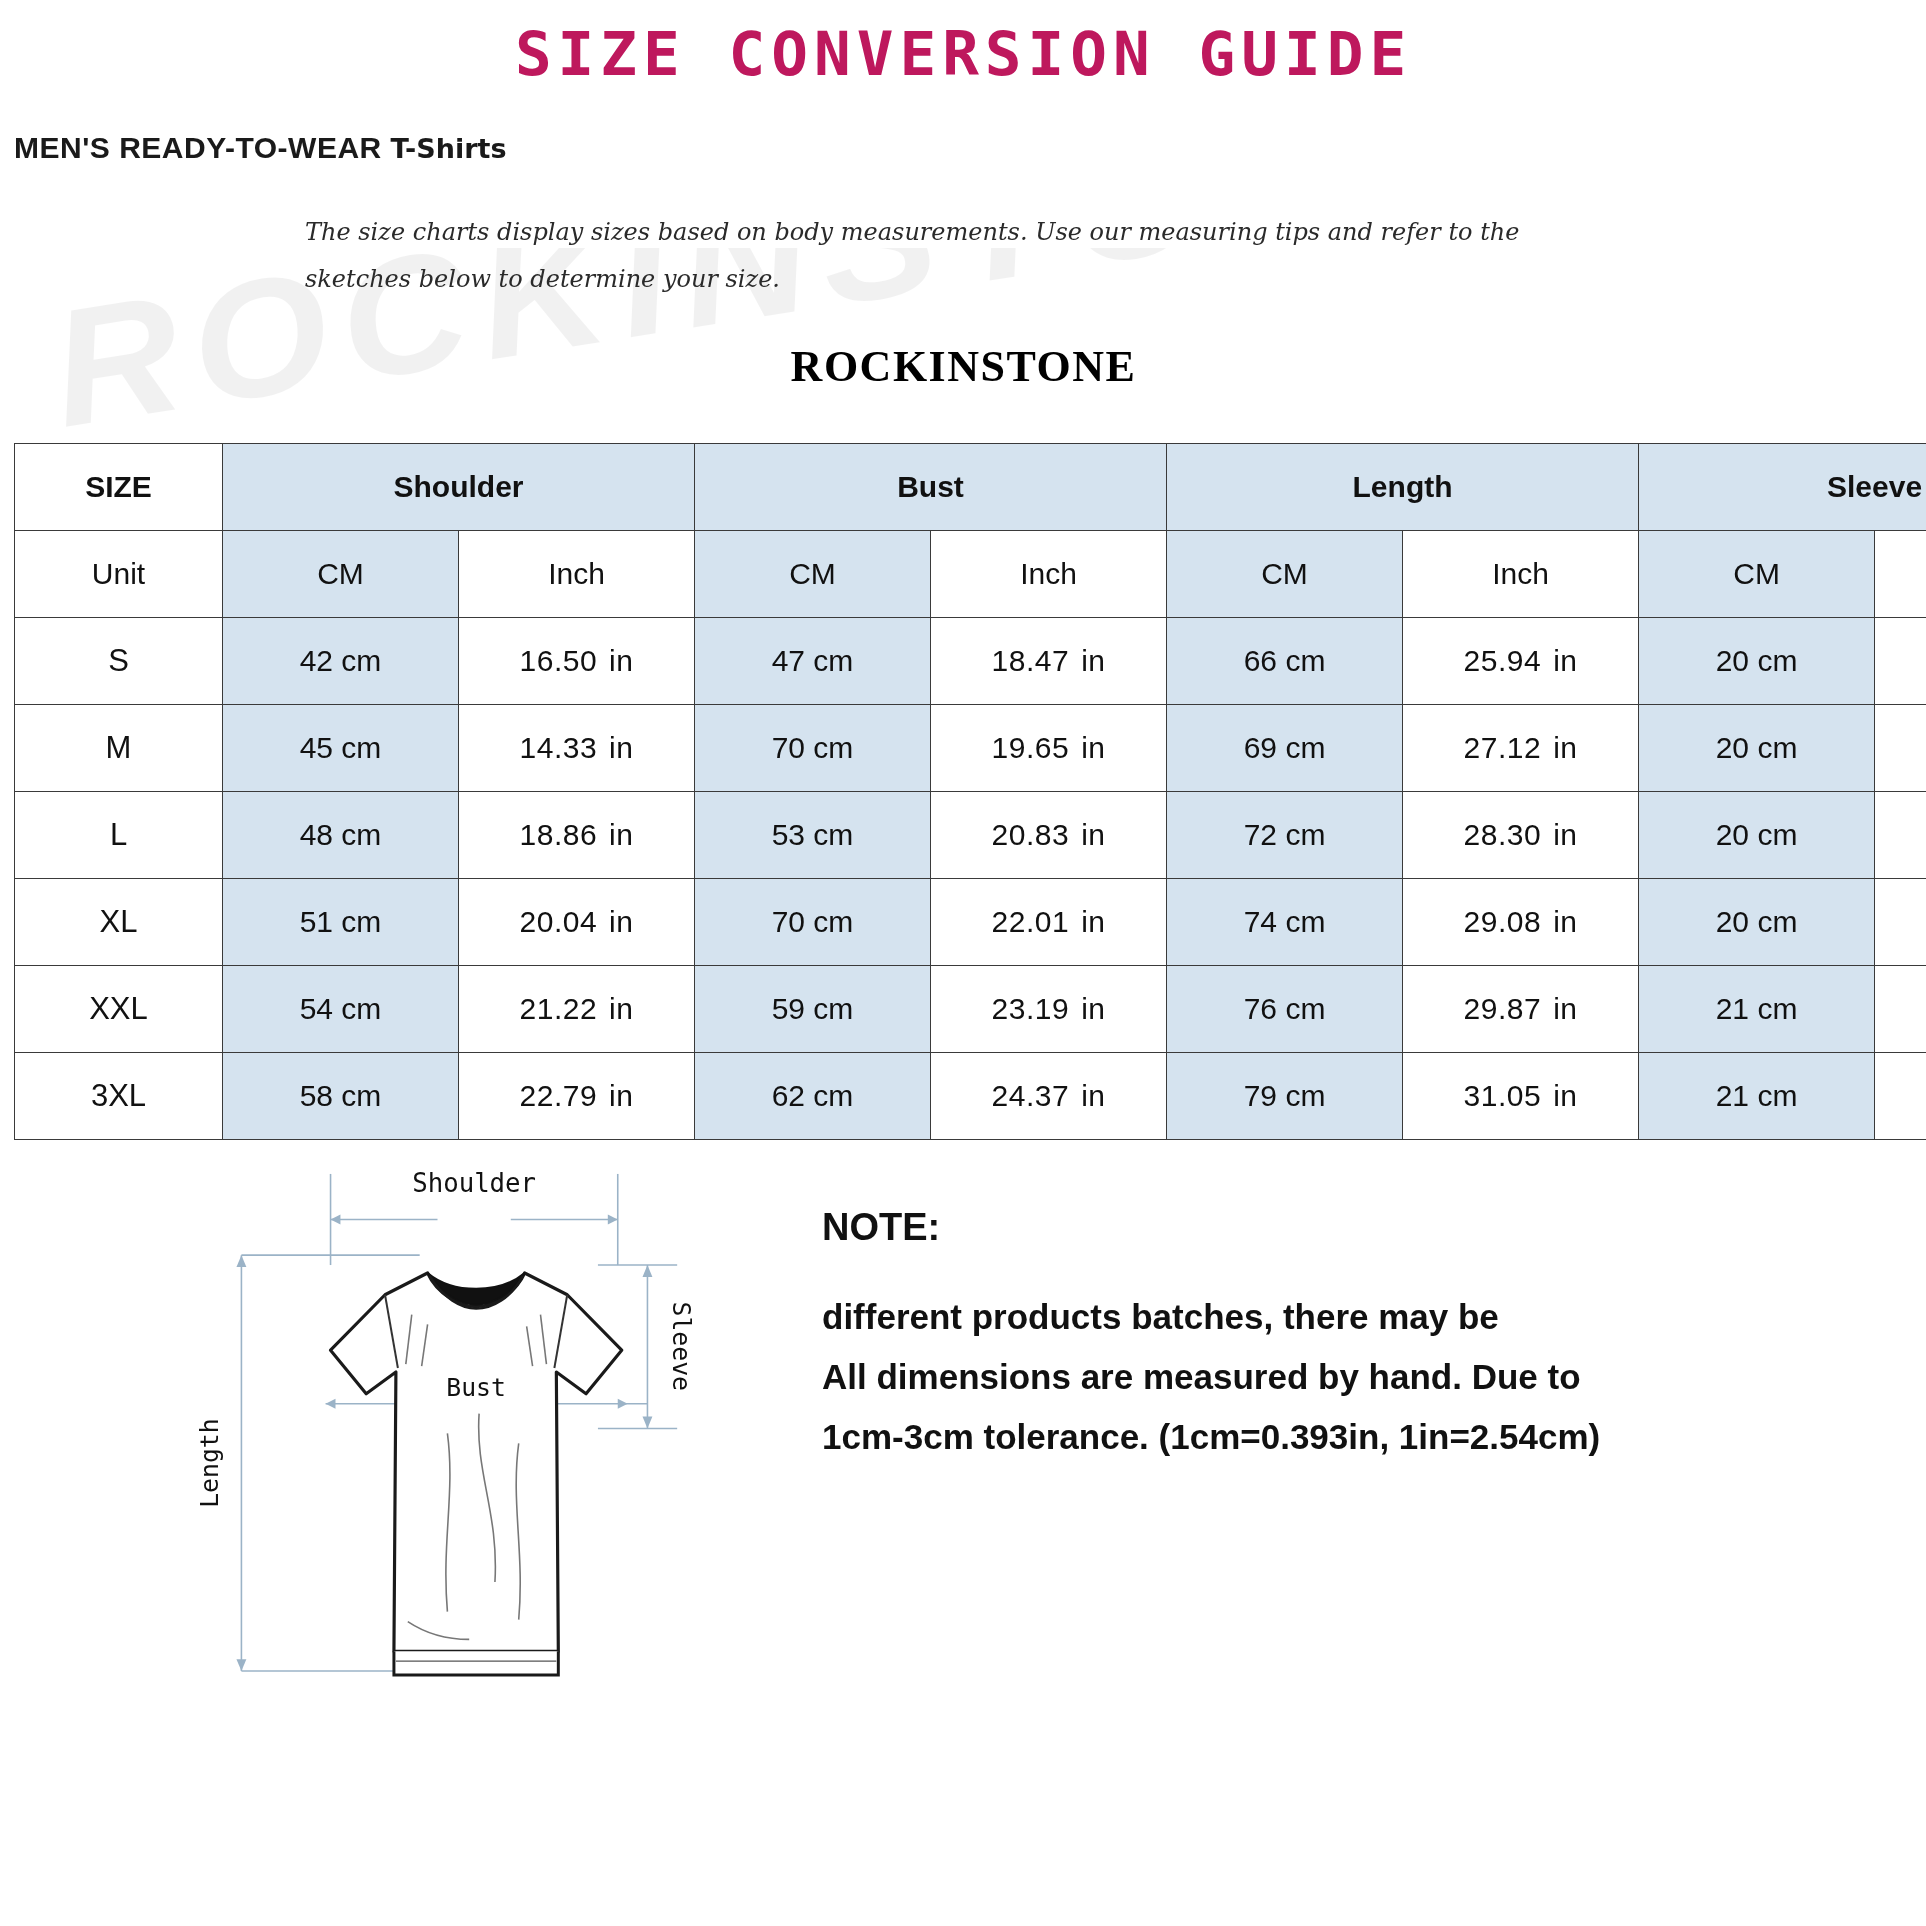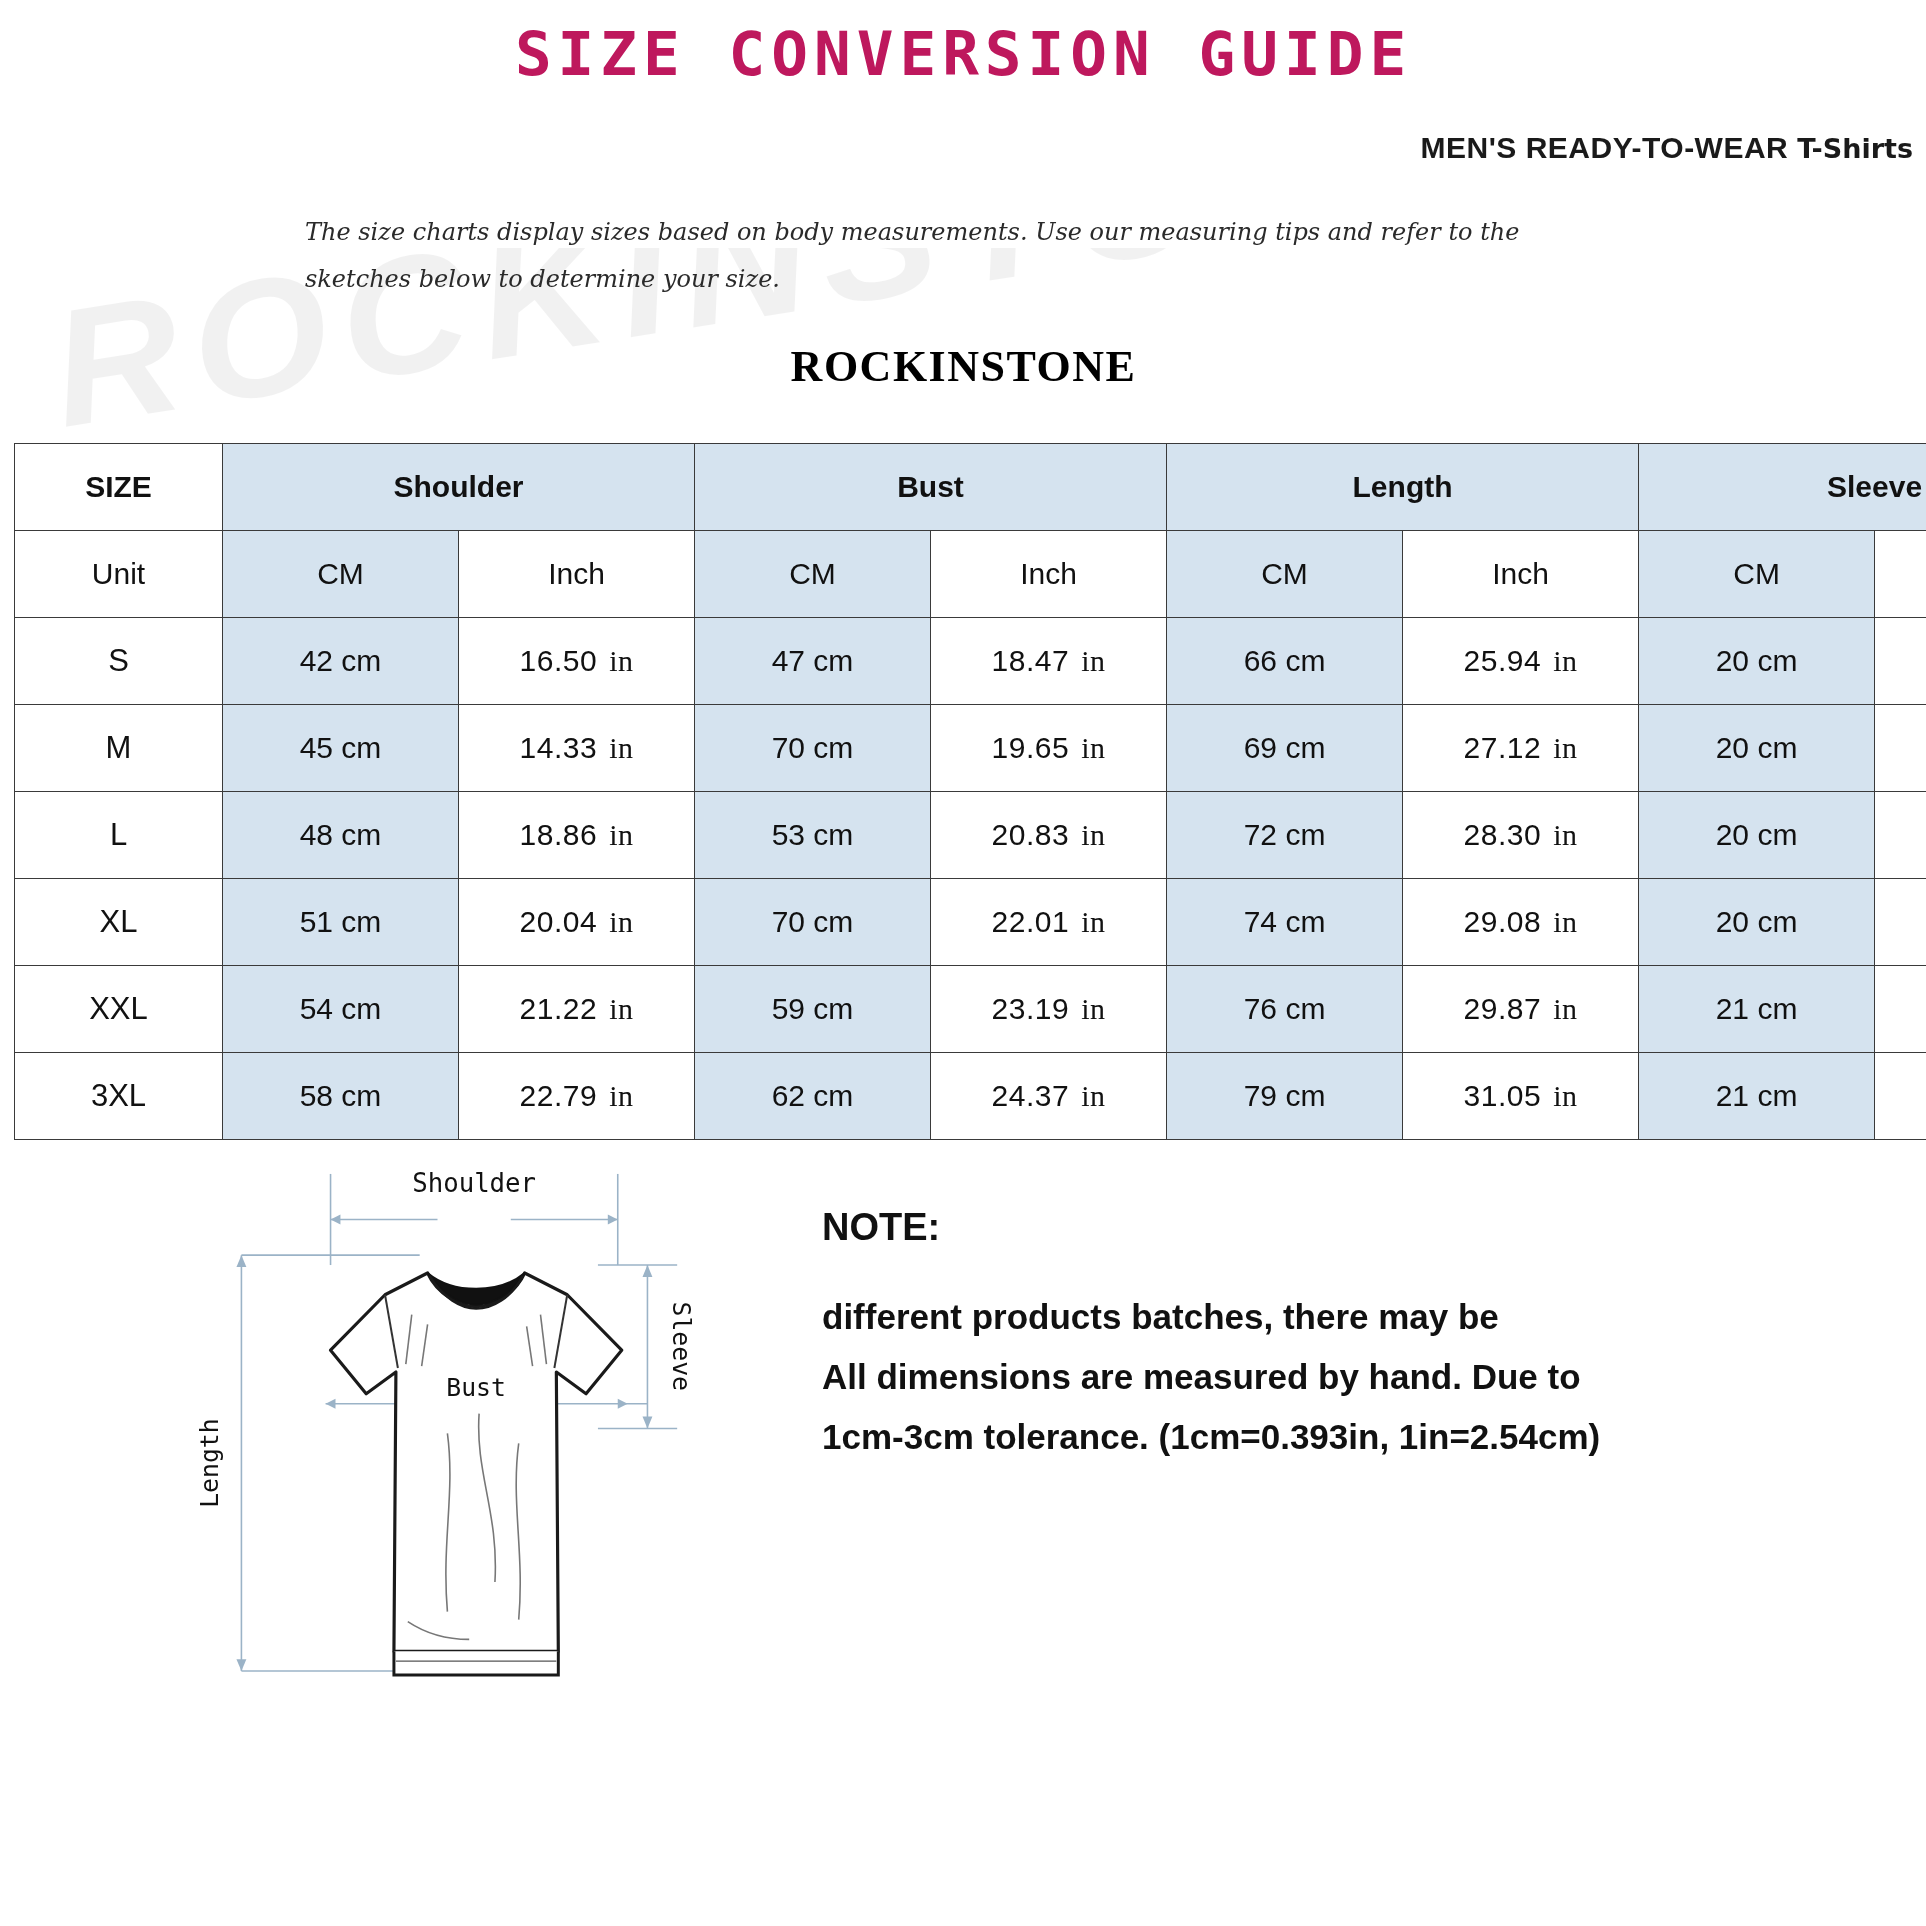--- a/index.html
+++ b/index.html
@@ -50,21 +50,21 @@
   .title {
     text-align: center;
     font-family: "DejaVu Sans Mono", monospace;
     font-size: 61px;
     font-weight: 700;
     letter-spacing: 6px;
     margin-top: 18px;
     color: #be185d;
   }
   .subtitle {
-    text-align: right;
+    text-align: left;
     margin-top: 42px;
     font-size: 30px;
     font-weight: 700;
     color: #1a1a1a;
     letter-spacing: 0.5px;
   }
   .subtitle .tshirt {
     font-family: "DejaVu Sans", sans-serif;
     font-size: 27px;
     letter-spacing: 0px;
@@ -110,21 +110,21 @@
   .hdr {
     font-weight: 700;
     font-size: 32px;
     height: 109px;
   }
   .tint { background: #d5e3ef; }
   .unit-row td { font-size: 31px; height: 99px; margin-left: 34px; }
   .data-row td { height: 117px; font-size: 31px; }
   .data-row .sz { font-size: 31px; }
   .val { letter-spacing: 0.5px; }
-  .val .u { margin-left: 12px; font-family: Liberation Serif, serif; }
+  .val .u { margin-left: 12px; }
 
   
   .bottom {
     display: flex;
     align-items: flex-start;
     margin-top: 16px;
     width: 1899px;
   }
   .sketch {
     width: 614px;

